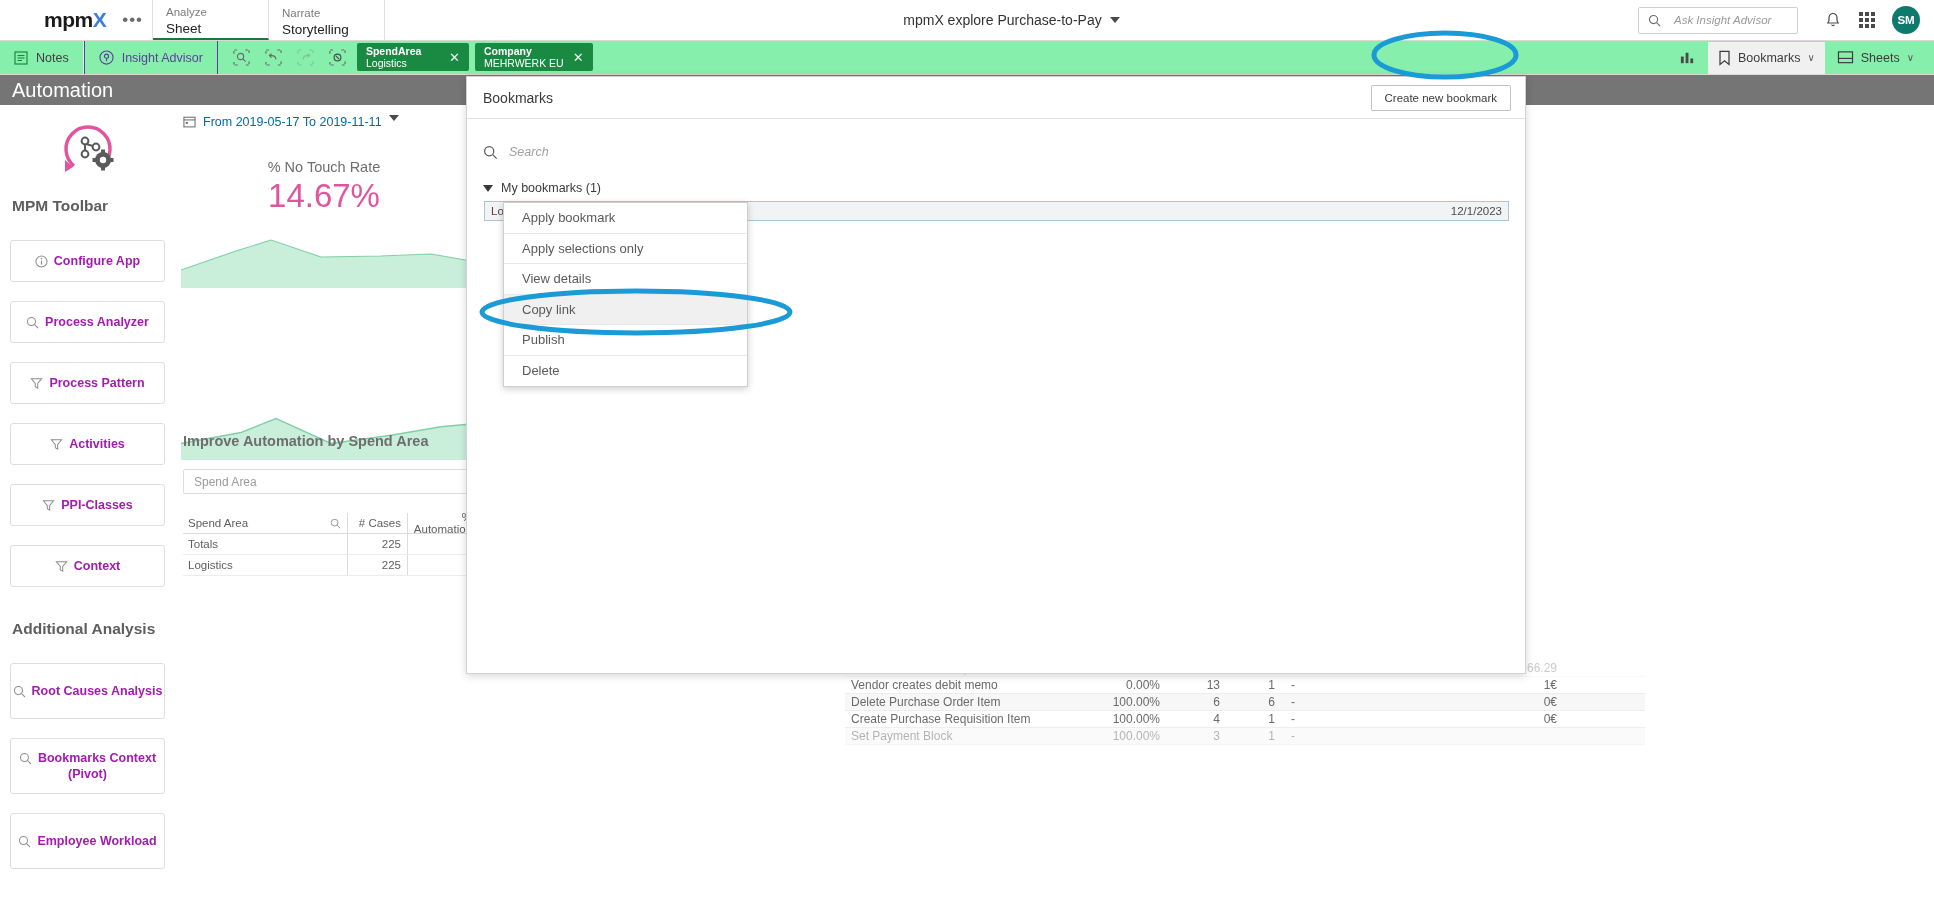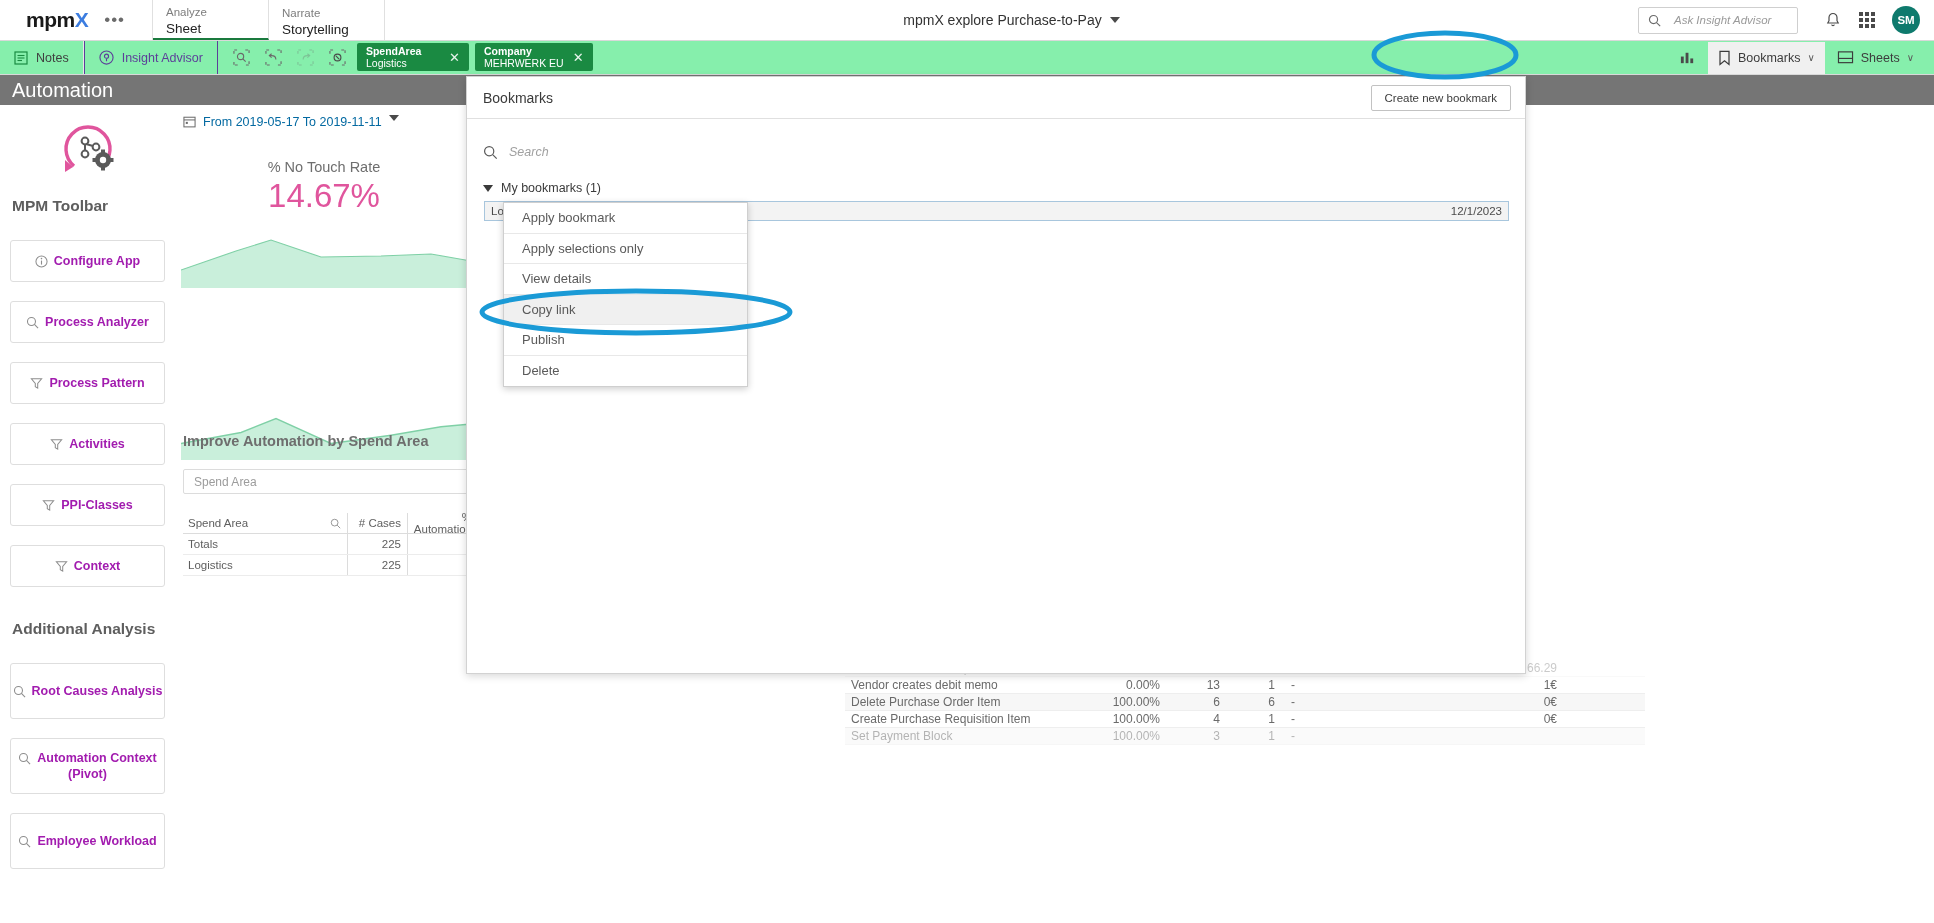--- a/index.html
+++ b/index.html
@@ -12,21 +12,21 @@
   #root { position: relative; width: 1934px; height: 923px; }
 
   
   .topbar {
     position: absolute; left: 0; top: 0; width: 1934px; height: 41px;
     background: #fff; border-bottom: 1px solid #d9d9d9;
     display: flex; align-items: stretch;
   }
   .brand-cell {
     width: 153px; display: flex; align-items: center; gap: 10px;
-    padding-left: 26px; border-right: 1px solid #e0e0e0;
+    padding-left: 44px; border-right: 1px solid #e0e0e0;
   }
   .logo { font-size: 21px; font-weight: 700; letter-spacing: -0.5px; color: #1a1a1a; }
   .logo .x { color: #3c7de0; }
   .dots-btn { color: #6b6b6b; font-size: 17px; letter-spacing: 1px; cursor: pointer; padding-left: 6px;}
   .nav-cell {
     width: 116px; padding: 4px 0 0 13px; border-right: 1px solid #e0e0e0;
     display: flex; flex-direction: column; justify-content: center;
   }
   .nav-cell.active { border-bottom: 2px solid #1a7a3e; }
   .nav-sub { font-size: 11.5px; color: #7d7d7d; line-height: 15px; }
@@ -439,21 +439,21 @@
         <span>Root Causes Analysis</span>
       </div>
     </div>
 
     <div class="sb-btn tall">
       <div class="row">
         <svg width="13" height="13" viewBox="0 0 14 14">
           <circle cx="5.9" cy="5.9" r="4.3" fill="none" stroke="#8d8d8d" stroke-width="1.15"></circle>
           <line x1="9.1" y1="9.1" x2="13" y2="13" stroke="#8d8d8d" stroke-width="1.15"></line>
         </svg>
-        <span>Automation Context</span>
+        <span>Bookmarks Context</span>
       </div>
       <div>(Pivot)</div>
     </div>
 
     <div class="sb-btn tall">
       <div class="row">
         <svg width="13" height="13" viewBox="0 0 14 14">
           <circle cx="5.9" cy="5.9" r="4.3" fill="none" stroke="#8d8d8d" stroke-width="1.15"></circle>
           <line x1="9.1" y1="9.1" x2="13" y2="13" stroke="#8d8d8d" stroke-width="1.15"></line>
         </svg>

